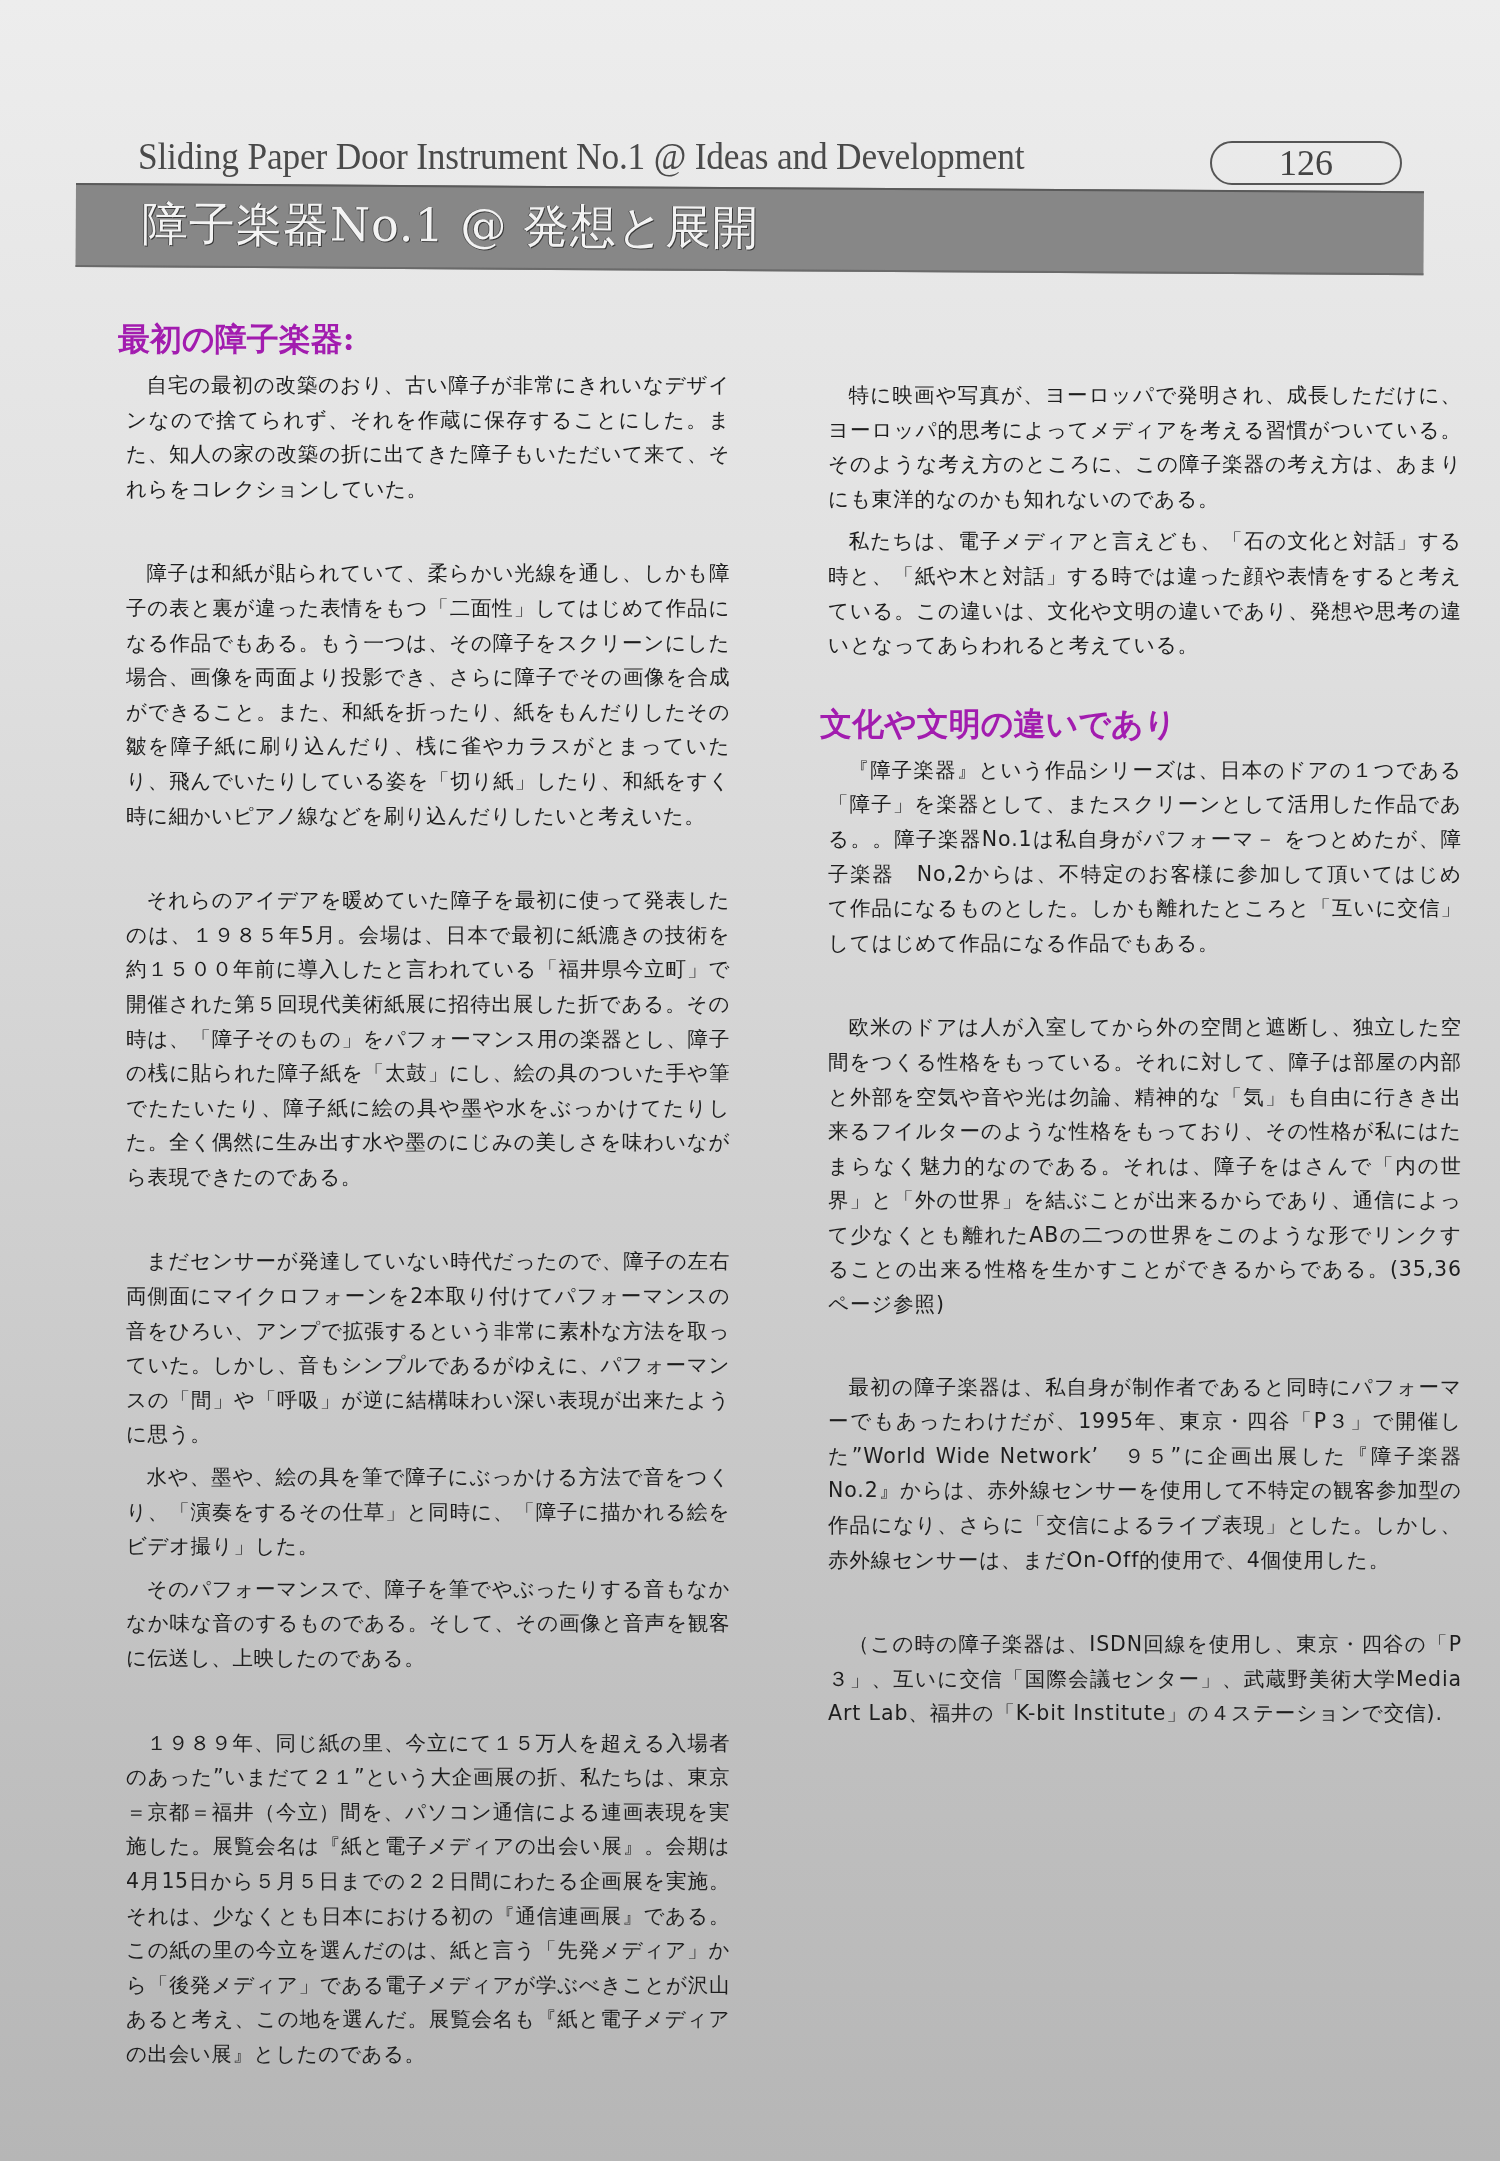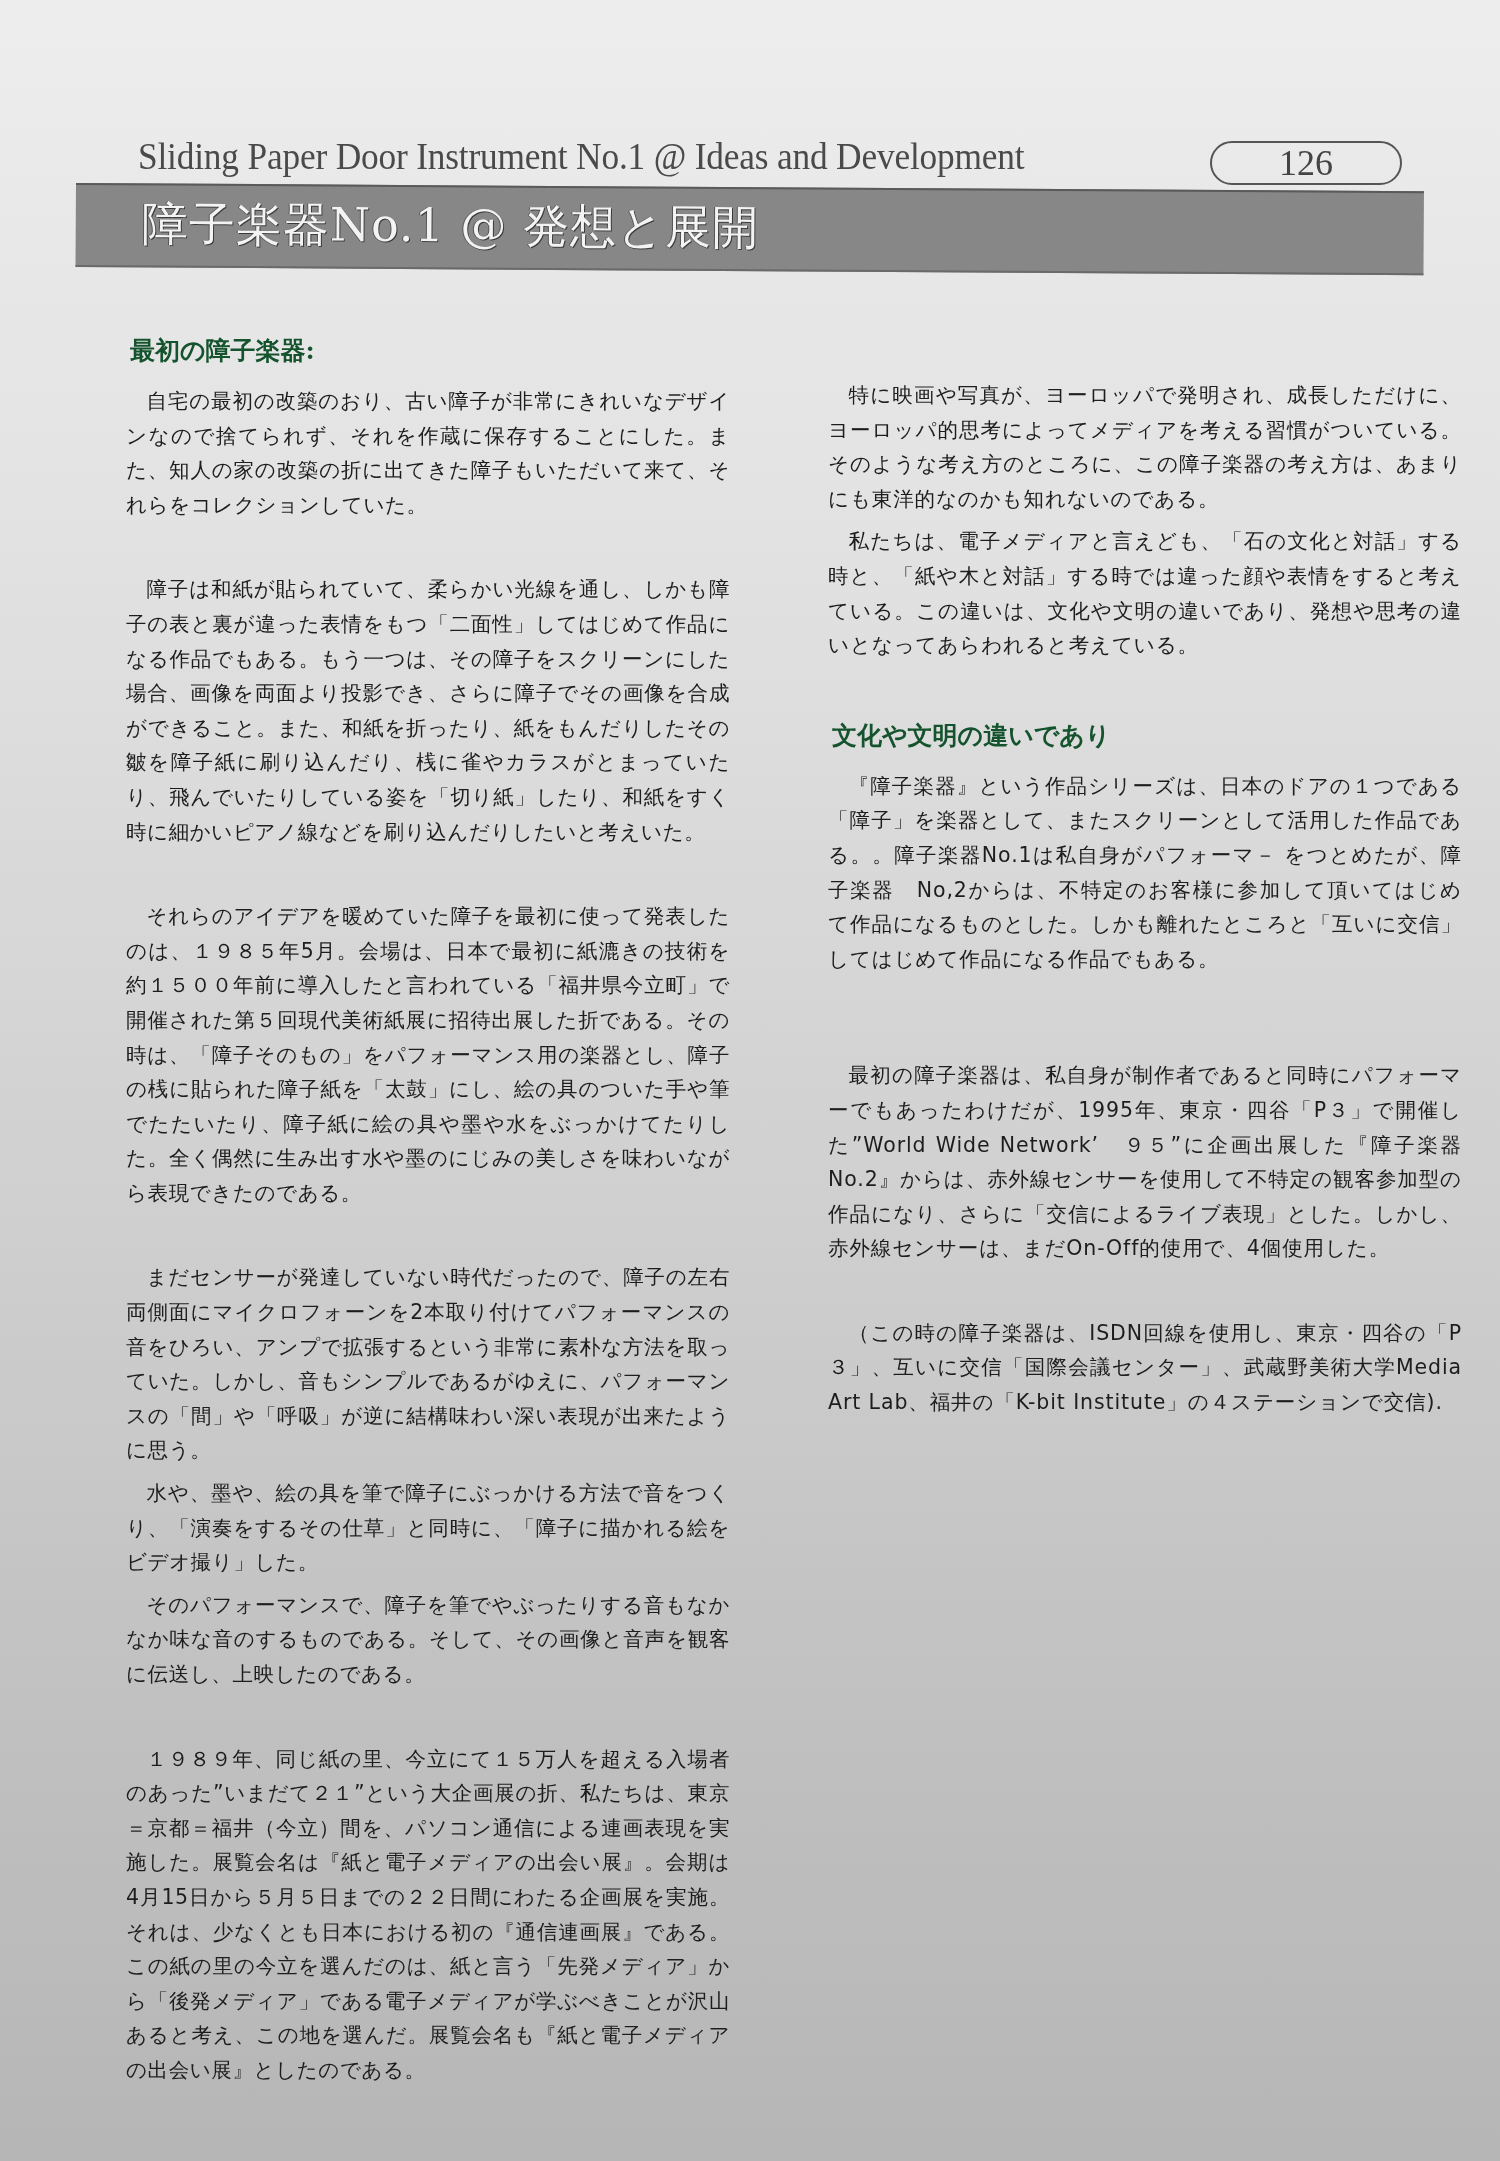--- a/index.html
+++ b/index.html
@@ -81,23 +81,23 @@
       left: 118px;
       width: 620px;
     }
     .col-right {
       left: 820px;
       top: 370px;
       width: 650px;
     }
     .section-heading {
       font-family: "DejaVu Serif", "Liberation Serif", serif;
-      font-size: 25px;
-      color: #14532d;
-      margin: 12px;
+      font-size: 32px;
+      color: #a21caf;
+      margin: 0;
       line-height: 42px;
       white-space: nowrap;
     }
     .para {
       font-family: "DejaVu Sans", "Liberation Sans", sans-serif;
       font-size: 20.5px;
       line-height: 34.6px;
       margin: 8px;
       text-indent: 1em;
       text-align: justify;
@@ -137,20 +137,21 @@
   </div>
 
   <div class="col col-right">
     <p class="para">特に映画や写真が、ヨーロッパで発明され、成長しただけに、ヨーロッパ的思考によってメディアを考える習慣がついている。そのような考え方のところに、この障子楽器の考え方は、あまりにも東洋的なのかも知れないのである。</p>
     <p class="para">私たちは、電子メディアと言えども、「石の文化と対話」する時と、「紙や木と対話」する時では違った顔や表情をすると考えている。この違いは、文化や文明の違いであり、発想や思考の違いとなってあらわれると考えている。</p>
     <div class="gap-med"></div>
 
     <h2 class="section-heading">文化や文明の違いであり</h2>
     <p class="para">『障子楽器』という作品シリーズは、日本のドアの１つである「障子」を楽器として、またスクリーンとして活用した作品である。。障子楽器No.1は私自身がパフォーマ－ をつとめたが、障子楽器　No,2からは、不特定のお客様に参加して頂いてはじめて作品になるものとした。しかも離れたところと「互いに交信」してはじめて作品になる作品でもある。</p>
     <div class="gap-big"></div>
+    <p class="para">欧米のドアは人が入室してから外の空間と遮断し、独立した空間をつくる性格をもっている。それに対して、障子は部屋の内部と外部を空気や音や光は勿論、精神的な「気」も自由に行きき出来るフイルターのような性格をもっており、その性格が私にはたまらなく魅力的なのである。それは、障子をはさんで「内の世界」と「外の世界」を結ぶことが出来るからであり、通信によって少なくとも離れたABの二つの世界をこのような形でリンクすることの出来る性格を生かすことができるからである。(35,36ページ参照)</p>
     <div class="gap-med"></div>
 
     <p class="para">最初の障子楽器は、私自身が制作者であると同時にパフォーマーでもあったわけだが、1995年、東京・四谷「P３」で開催した”World Wide Network’　９５”に企画出展した『障子楽器No.2』からは、赤外線センサーを使用して不特定の観客参加型の作品になり、さらに「交信によるライブ表現」とした。しかし、赤外線センサーは、まだOn-Off的使用で、4個使用した。</p>
     <div class="gap-big"></div>
     <p class="para">（この時の障子楽器は、ISDN回線を使用し、東京・四谷の「P３」、互いに交信「国際会議センター」、武蔵野美術大学Media Art Lab、福井の「K-bit Institute」の４ステーションで交信).</p>
   </div>
 
 </div>
 
 </body></html>

